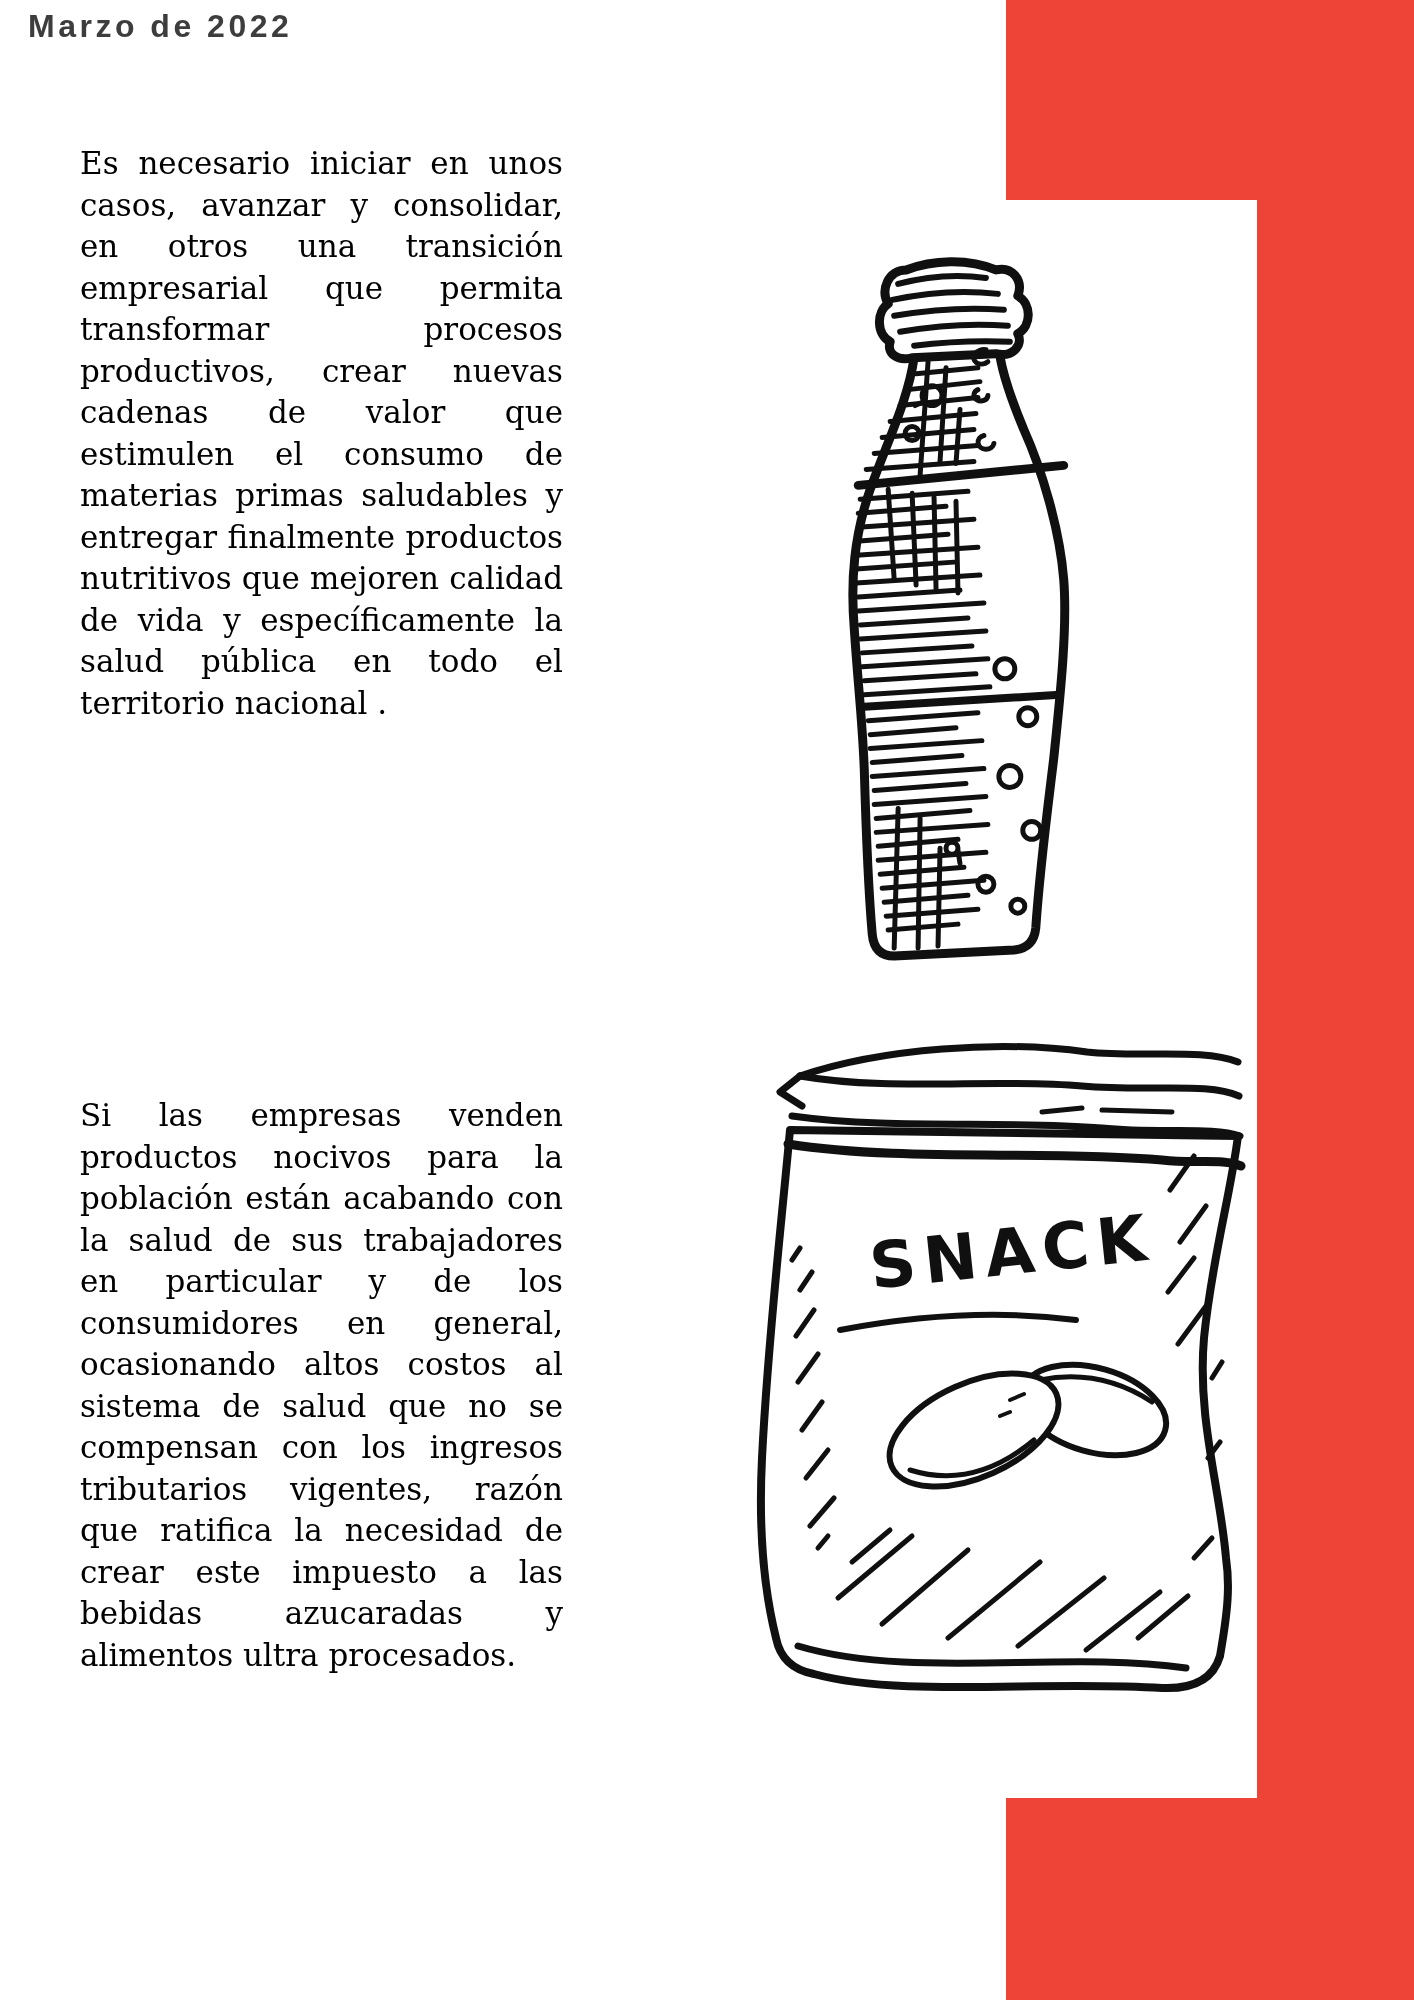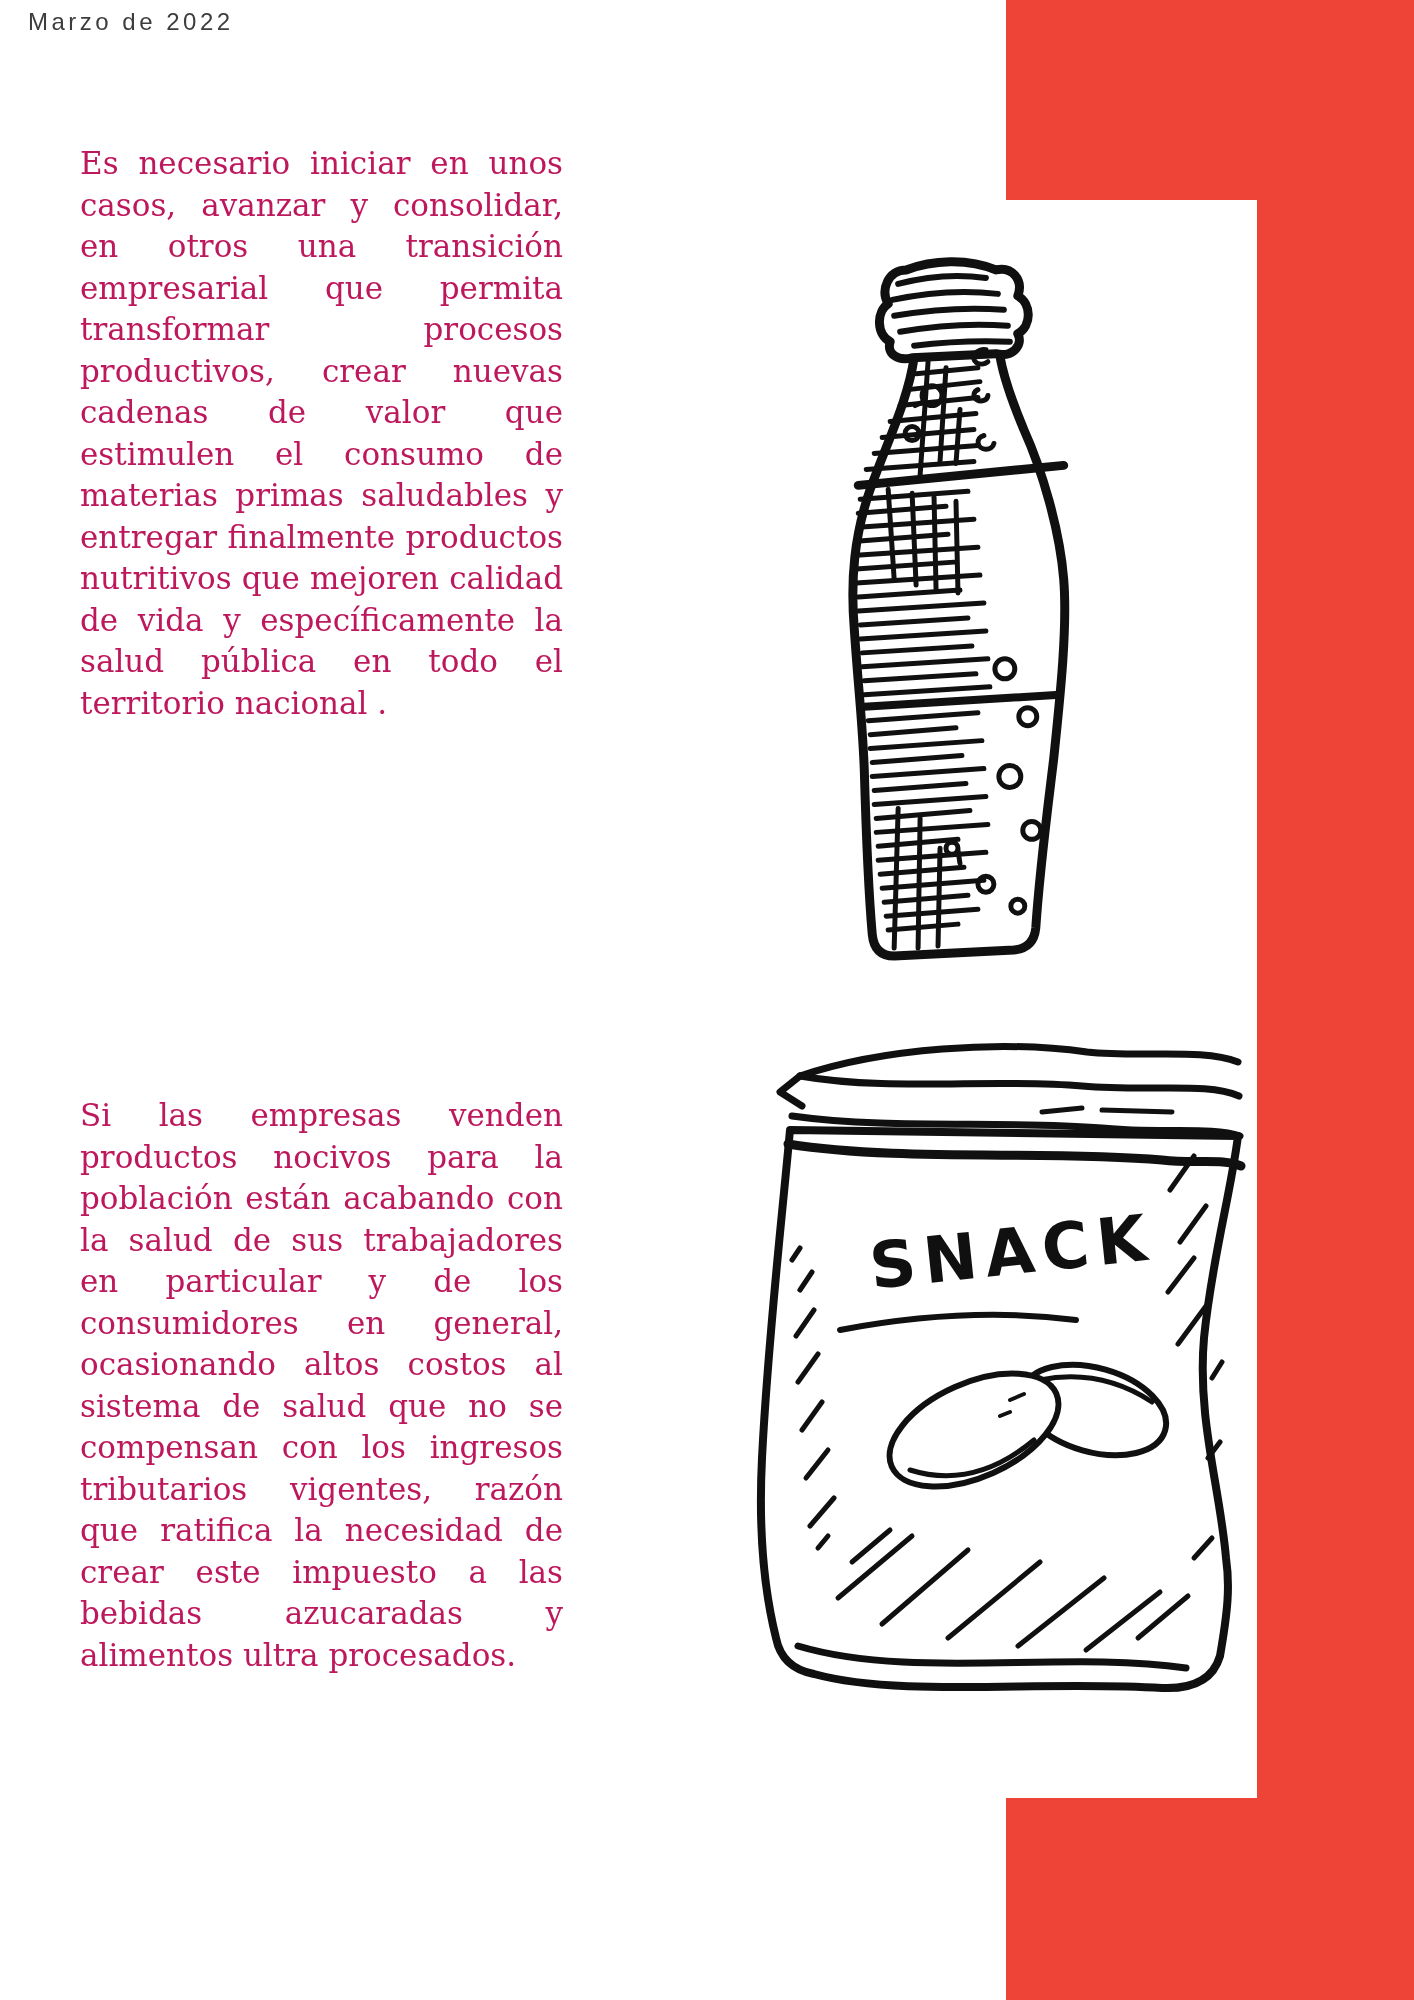--- a/index.html
+++ b/index.html
@@ -4,27 +4,27 @@
 <style>
   html,body{margin:0;padding:0;background:#ffffff;}
   .page{position:relative;width:1414px;height:2000px;background:#ffffff;overflow:hidden;
         font-family:"Liberation Sans",sans-serif;}
   
   .red{position:absolute;background:#EE4438;}
   .red-top{left:1006px;top:0;width:408px;height:200px;}
   .red-strip{left:1257px;top:0;width:157px;height:2000px;}
   .red-bottom{left:1006px;top:1798px;width:408px;height:202px;}
   
-  .date{position:absolute;left:28px;top:8px;font-size:24px;letter-spacing:3.5px;
-        color:#3d3d3d;font-weight:400;}
+  .date{position:absolute;left:28px;top:8px;font-size:32px;letter-spacing:3.5px;
+        color:#3d3d3d;font-weight:700;}
   .footer{position:absolute;left:28px;top:1946px;font-size:23px;letter-spacing:2.5px;
         color:#2e2e2e;font-weight:400;}
   
   .para{position:absolute;left:80px;width:483px;font-family:"DejaVu Serif",serif;
-        font-size:31px;line-height:41.5px;color:#be185d;text-align:justify;}
+        font-size:31px;line-height:41.5px;color:#000000;text-align:justify;}
   .para-1{top:112px;}
   .para-2{top:1064px;}
   
   .illus{position:absolute;}
   .illus-bottle{left:828px;top:250px;width:248px;height:718px;}
   .illus-bag{left:742px;top:1038px;width:505px;height:672px;}
   .illus svg{display:block;width:100%;height:100%;}
   .ink{stroke:#101010;fill:none;stroke-linecap:round;stroke-linejoin:round;}
   .snack-word{font-family:"DejaVu Sans",sans-serif;font-weight:700;font-size:64px;
         letter-spacing:8px;fill:#101010;}

